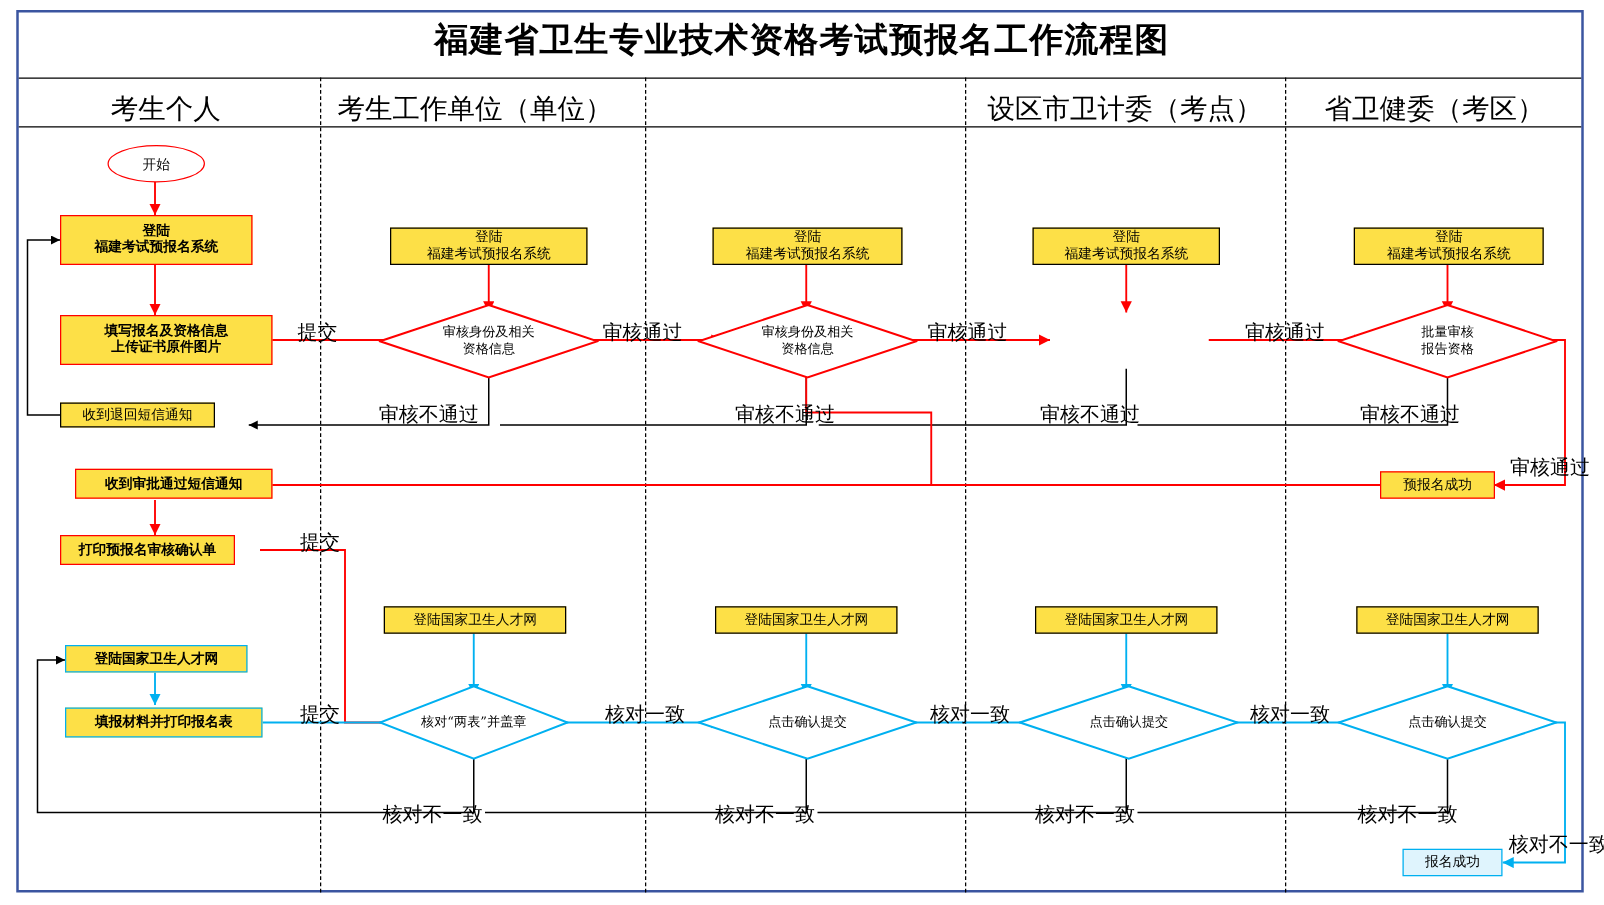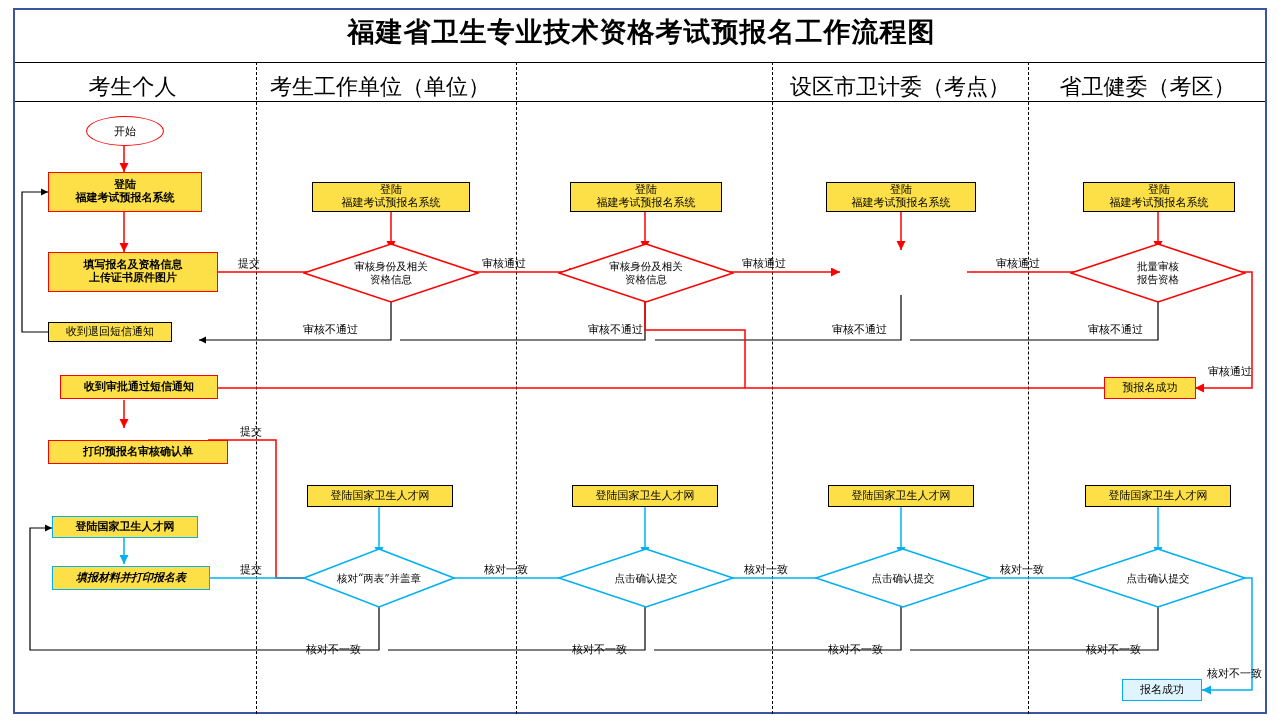--- a/index.html
+++ b/index.html
@@ -51,21 +51,21 @@
   .diamond{
     position:absolute;
   }
   .diamond .dtext{
     position:absolute;left:0;top:0;width:100%;height:100%;
     display:flex;align-items:center;justify-content:center;
     text-align:center;font-size:10.5px;line-height:1.2;
     font-family:"DejaVu Serif","Liberation Serif",serif;
   }
   .lbl{
-    position:absolute;font-size:11px;white-space:nowrap;
+    position:absolute;font-size:16px;white-space:nowrap;
     font-family:Liberation Sans, sans-serif;
     background:transparent;
   }
   svg.lines{position:absolute;left:0;top:0;width:1283px;height:724px;pointer-events:none;}
 </style>
 </head>
 <body>
 
 <div id="stage">
 
@@ -169,29 +169,29 @@
   </div>
 
   <div class="box black" style="left:48px;top:322px;width:124px;height:20px;">
     <span>收到退回短信通知</span>
   </div>
 
   <div class="box red" style="left:60px;top:375px;width:158px;height:24px;">
     <span>收到审批通过短信通知</span>
   </div>
 
-  <div class="box red" style="left:48px;top:440px;width:180px;height:24px;">
+  <div class="box red" style="left:48px;top:428px;width:140px;height:24px;">
     <span>打印预报名审核确认单</span>
   </div>
 
   <div class="box cyan" style="left:52px;top:516px;width:146px;height:22px;">
     <span>登陆国家卫生人才网</span>
   </div>
 
-  <div class="box cyan" style="left:52px;top:566px;width:158px;height:24px;font-style:italic;">
+  <div class="box cyan" style="left:52px;top:566px;width:158px;height:24px;">
     <span>填报材料并打印报名表</span>
   </div>
 
   <div class="box black" style="left:312px;top:182px;width:158px;height:30px;">
     <span style="white-space:pre-line">登陆
 福建考试预报名系统</span>
   </div>
   <div class="diamond" style="left:303px;top:243px;width:176px;height:60px;">
     <svg width="176" height="60" viewBox="0 0 176 60">
         <polygon points="88,1 175,30 88,59 1,30" fill="#fff" stroke="#ff0000" stroke-width="1.6"></polygon>

